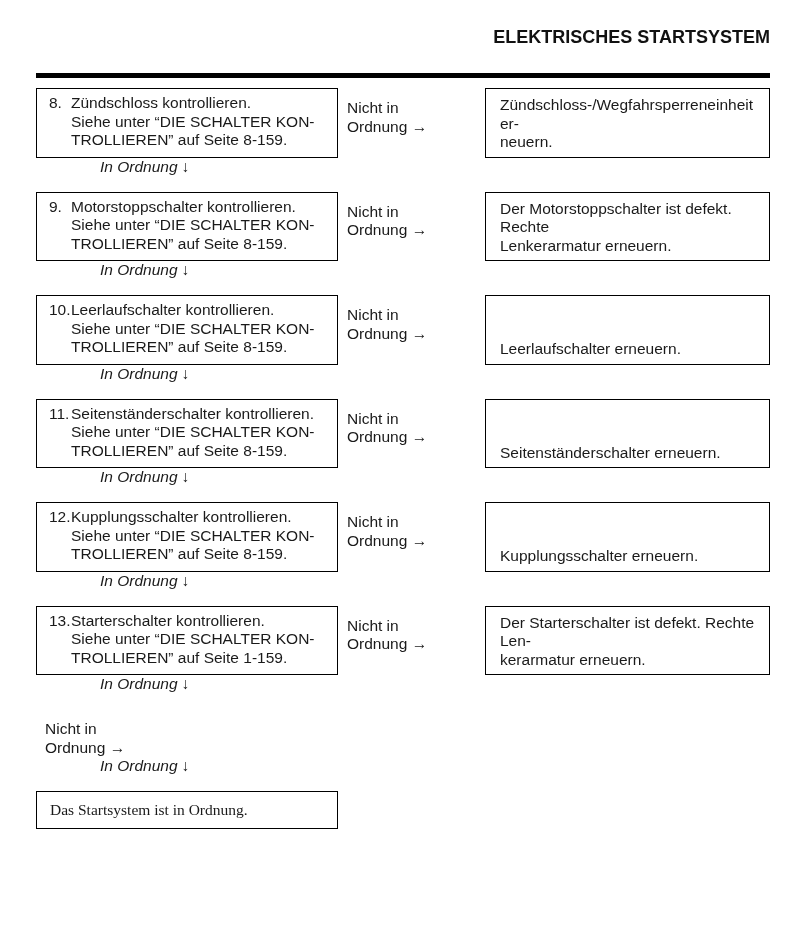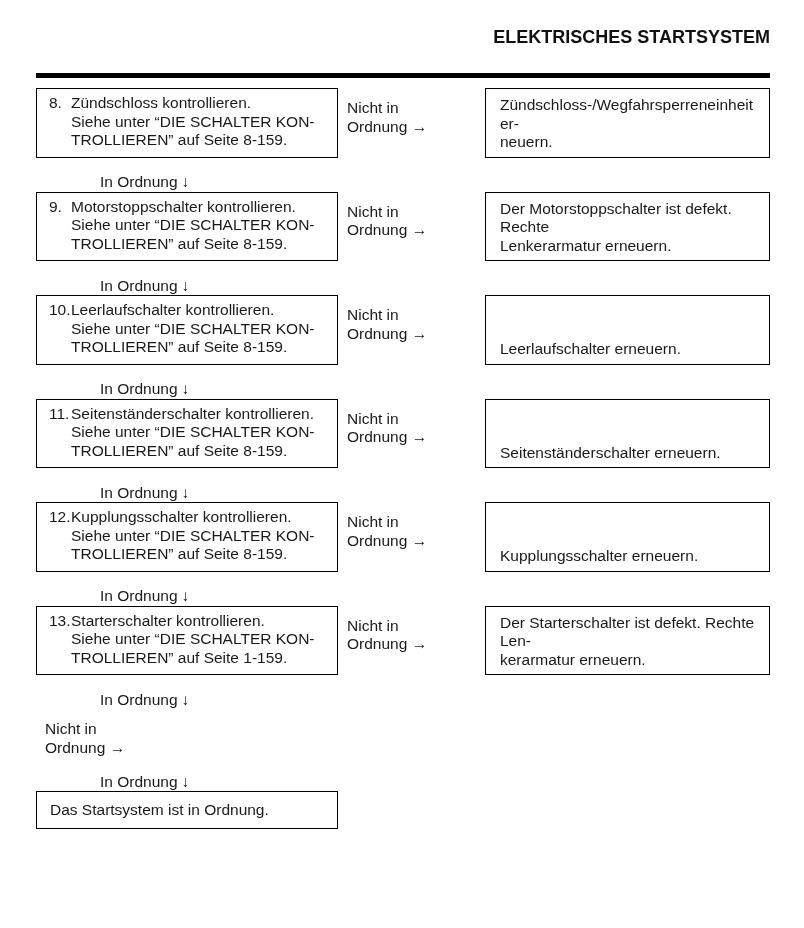--- a/index.html
+++ b/index.html
@@ -64,29 +64,31 @@
   }
   .remedy-box {
     display: flex;
     align-items: flex-end;
     padding: 5px 8px 5px 14px;
     margin-left: 48px;
   }
   .ok-row {
     height: 34px;
     display: flex;
-    align-items: flex-end;
+    align-items: flex-start;
     padding-left: 64px;
+    font-style: italic;
   }
   .final-box {
     width: 302px;
     height: 38px;
     display: flex;
     align-items: center;
     padding-left: 13px;
+    font-family: Liberation Serif, serif;
   }
 </style>
 </head>
 <body>
 
 <div class="page">
 
   <h1 class="title">ELEKTRISCHES STARTSYSTEM</h1>
   <div class="rule"></div>
 

